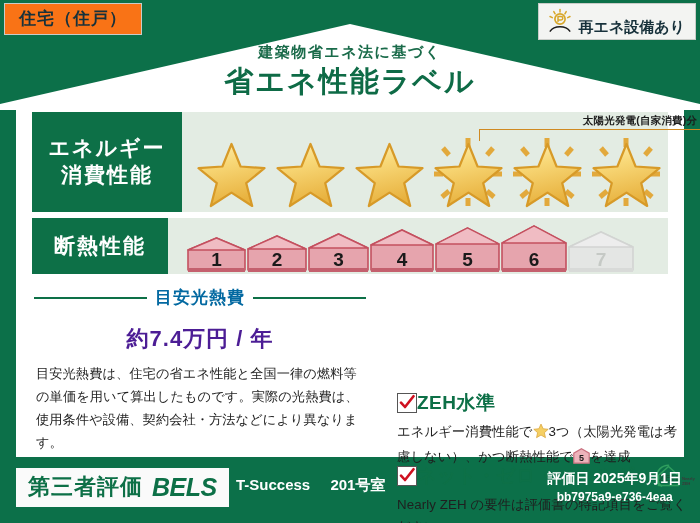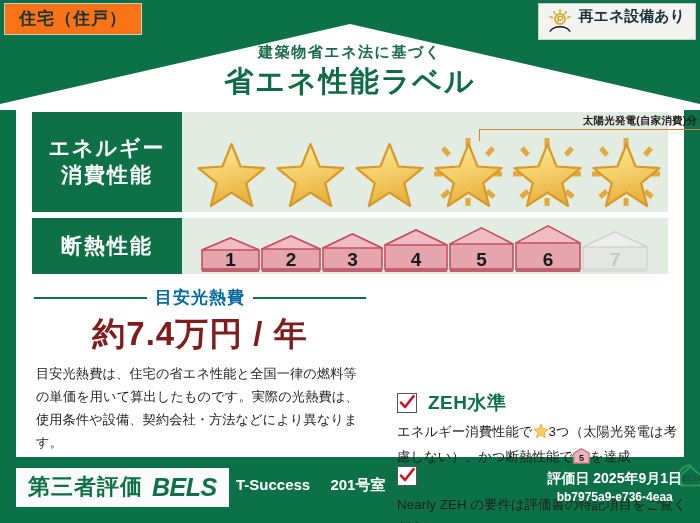--- a/index.html
+++ b/index.html
@@ -22,21 +22,21 @@
     background:#f97316;border:1px solid #c9ccc8;
     padding:6px 14px 7px 14px;
     font-size:17px;font-weight:bold;color:#17313b;letter-spacing:1px;
     line-height:1;z-index:9;
   }
   
   .tag-renew{
     position:absolute;right:4px;top:3px;
     background:#f3f4f2;border:1px solid #c9ccc8;
     padding:4px 10px 5px 8px;
-    display:flex;align-items:flex-start;gap:6px;
+    display:flex;align-items:flex-end;gap:6px;
     font-size:15px;font-weight:bold;color:#17313b;
     line-height:1;z-index:9;
   }
   .sun-ico{width:26px;height:26px;display:block;flex:0 0 auto;}
 
   
   .title-sub{
     position:absolute;left:0;top:43px;width:700px;text-align:center;
     font-size:15px;font-weight:bold;color:#1a6b4a;letter-spacing:1.5px;z-index:8;
   }
@@ -58,21 +58,21 @@
     display:flex;flex-direction:column;align-items:center;justify-content:center;
     letter-spacing:2px;flex:0 0 auto;
   }
   .row-val{
     background:#e3ece3;flex:1 1 auto;position:relative;
   }
 
   #row-energy{top:8px;width:636px;height:100px;}
   #row-energy .row-key{width:150px;font-size:21px;line-height:1.28;}
   #row-insul{top:114px;width:636px;height:56px;}
-  #row-insul .row-key{width:150px;font-size:21px;}
+  #row-insul .row-key{width:136px;font-size:21px;}
 
   
   .stars{
     position:absolute;left:0;right:0;bottom:4px;height:74px;
     display:flex;align-items:flex-end;justify-content:flex-start;
     padding-left:10px;box-sizing:border-box;
   }
   .star-cell{position:relative;width:79px;height:74px;flex:0 0 auto;}
   .star-cell svg{position:absolute;left:0;top:0;}
 
@@ -103,31 +103,31 @@
   
   .cost-head{
     position:absolute;left:18px;top:182px;width:332px;
     display:flex;align-items:center;gap:8px;
   }
   .cost-head .ln{flex:1 1 auto;height:2px;background:#0d7047;}
   .cost-head .tx{
     font-size:17px;font-weight:bold;color:#0369a1;letter-spacing:1px;white-space:nowrap;
   }
   .cost-val{
-    position:absolute;left:18px;top:208px;width:332px;text-align:center;
-    font-size:33px;font-weight:bold;color:#7f1d1d;letter-spacing:1px;
+    position:absolute;left:18px;top:220px;width:332px;text-align:center;
+    font-size:22px;font-weight:bold;color:#4c1d95;letter-spacing:1px;
   }
   .cost-note{
     position:absolute;left:20px;top:259px;width:330px;
     font-size:13.2px;line-height:1.74;color:#1f1f1f;letter-spacing:.1px;
   }
 
   
   .zrow{position:absolute;left:381px;width:292px;}
-  .zhead{display:flex;align-items:center;gap:11px;}
+  .zhead{display:flex;align-items:center;gap:0;}
   .chk{
     width:18px;height:18px;flex:0 0 auto;border:1.6px solid #555;background:#fff;
     position:relative;
   }
   .chk svg{position:absolute;left:1px;top:0px;}
   .zttl{font-size:19px;font-weight:bold;color:#0d7047;letter-spacing:.5px;white-space:nowrap;}
   .zbody{font-size:13.3px;line-height:1.62;color:#1f1f1f;margin-top:5px;letter-spacing:.1px;}
   #zeh-std{top:286px;}
   #zeh-net{top:359px;}
   .zeh-logo{width:42px;height:26px;flex:0 0 auto;}

